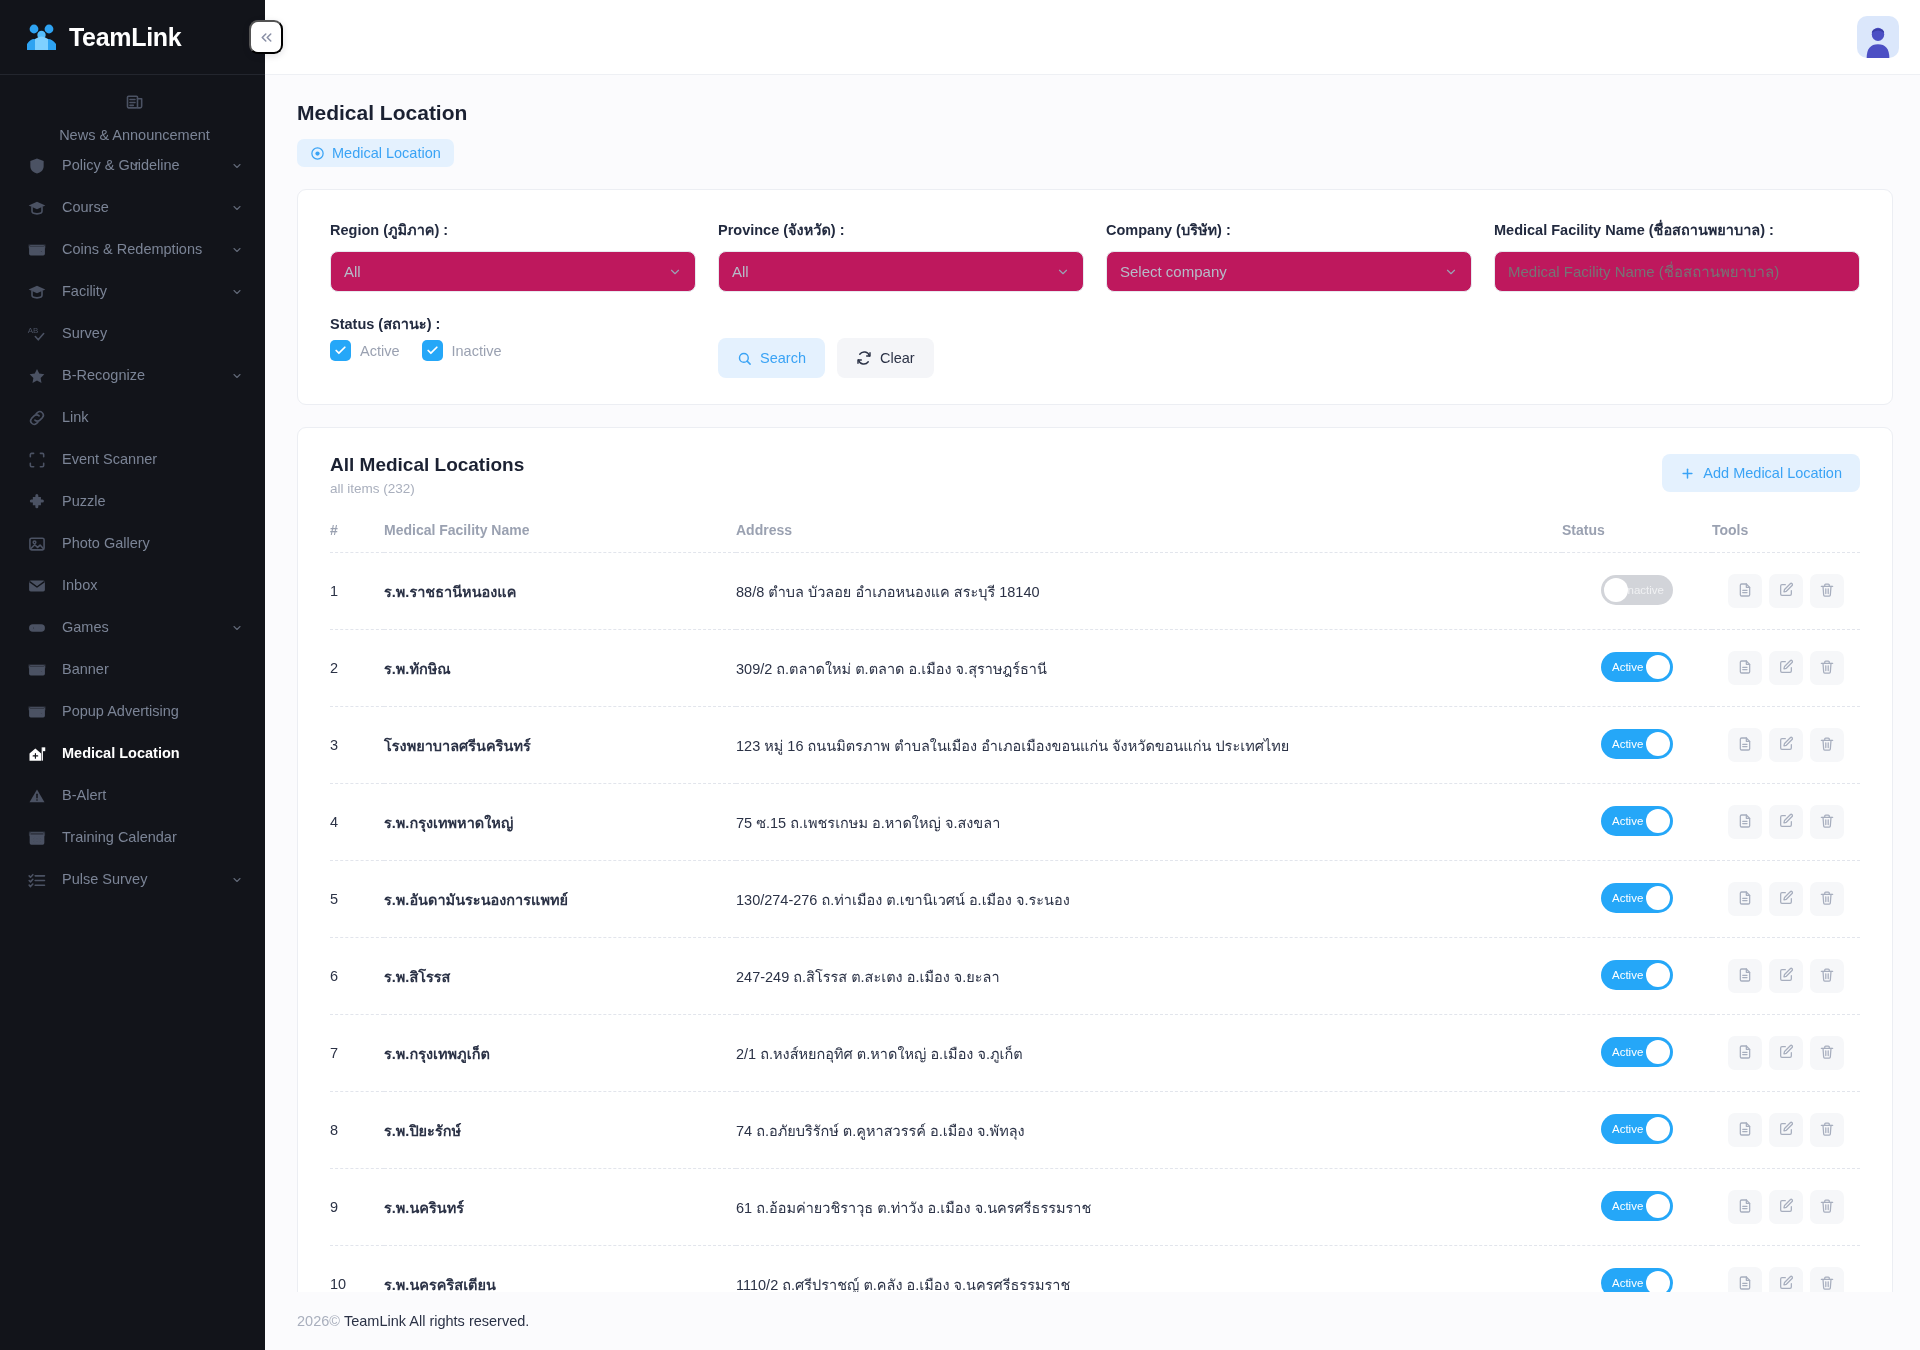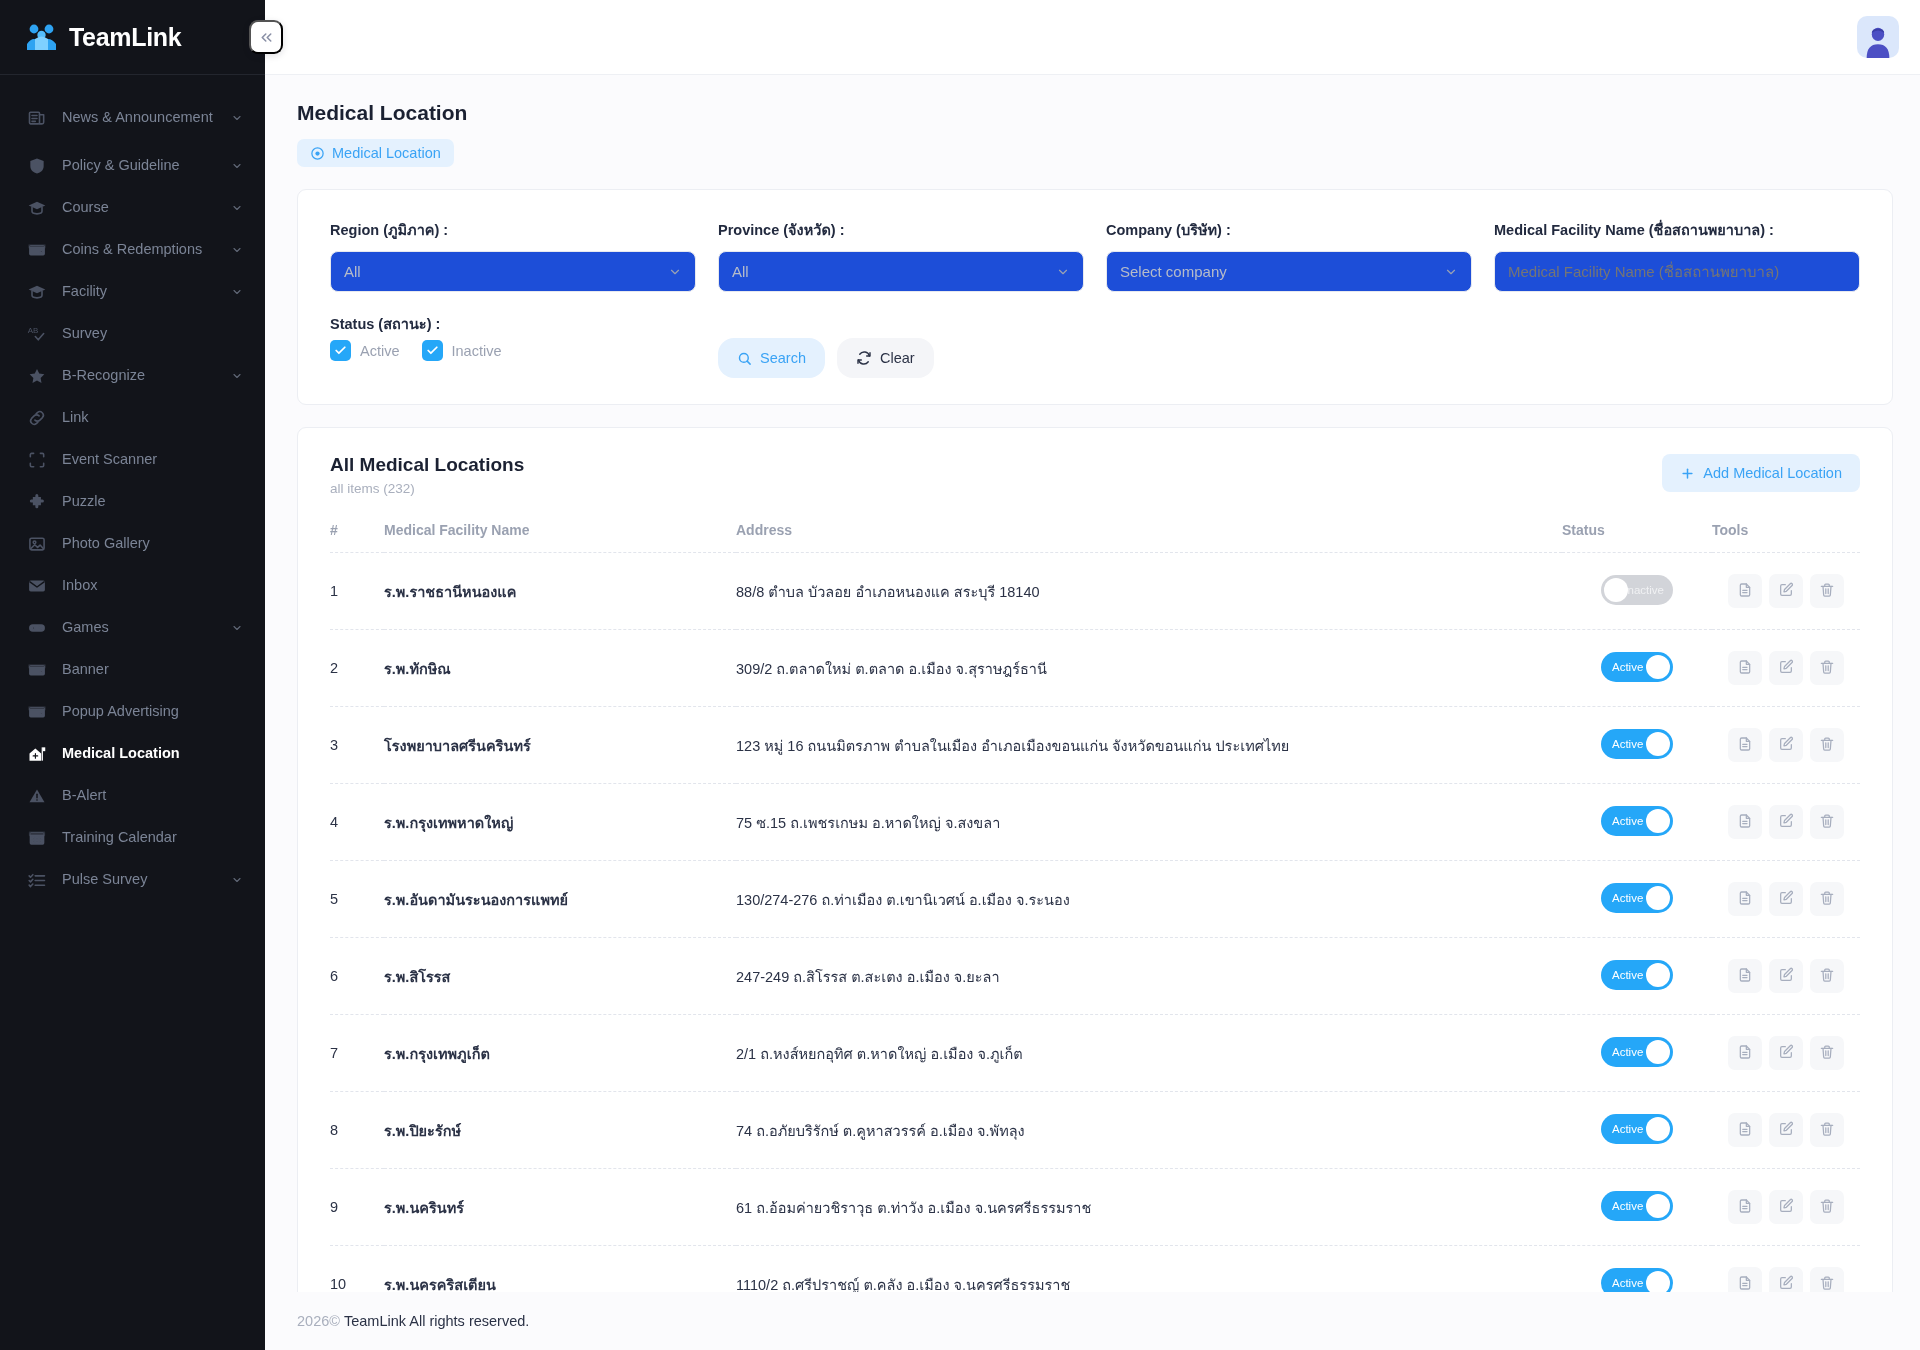--- a/index.html
+++ b/index.html
@@ -27,21 +27,21 @@
   .brand-name {
     color: #ffffff; font-size: 25px; font-weight: bold; letter-spacing: -0.3px;
   }
   .nav { padding-top: 16px; overflow: hidden; }
   .nav-item {
     display: flex; align-items: center;
     height: 42px; padding: 0 22px 0 26px; gap: 14px;
     color: #7b8496; font-size: 14.5px; cursor: pointer;
     position: relative;
   }
-  .nav-item.two-line { height: 54px; }
+  .nav-item.two-line { height: 54px; flex-direction: column; }
   .nav-item.active { color: #ffffff; font-weight: bold; }
   .nav-item .nav-ico {
     width: 22px; height: 22px; flex: none;
     display: flex; align-items: center; justify-content: center;
     color: #4b5263;
   }
   .nav-item.active .nav-ico { color: #ffffff; }
   .nav-item .nav-label { flex: 1; line-height: 1.18; }
   .nav-item .chev { width: 12px; height: 12px; flex: none; opacity: .75; }
 
@@ -86,40 +86,40 @@
   .filter-row { display: flex; gap: 22px; }
   .fld { display: flex; flex-direction: column; }
   .fld.w1 { width: 366px; }
   .fld.w2 { width: 366px; }
   .fld.w3 { width: 366px; }
   .fld.w4 { width: 366px; }
   .fld-label { font-size: 14.5px; font-weight: bold; color: #222a3f; margin-bottom: 10px; }
   .fld-ctrl {
     height: 41px; border: 1px solid #e7e9ef; border-radius: 8px;
     display: flex; align-items: center; padding: 0 13px;
-    font-size: 15px; color: #b6bcc9; background: #1d4ed8; cursor: pointer;
+    font-size: 15px; color: #b6bcc9; background: #be185d; cursor: pointer;
   }
   .fld-ctrl .v { flex: 1; }
   .fld-ctrl .caret { width: 14px; height: 14px; color: #9aa2b4; }
   .fld-ctrl.input { color: #c3c8d4; cursor: text; }
   .fld-ctrl.company { height: 41px; }
 
   .filter-row2 { display: flex; margin-top: 20px; align-items: flex-start; gap: 22px; }
   .status-block { width: 366px; }
   .status-label { font-size: 14.5px; font-weight: bold; color: #222a3f; margin-bottom: 5px; }
   .checks { display: flex; gap: 22px; align-items: center; }
   .chk { display: flex; align-items: center; gap: 9px; cursor: pointer; }
   .chk .box {
     width: 21px; height: 21px; border-radius: 5px; background: #25a7f8;
     display: flex; align-items: center; justify-content: center; color: #fff;
   }
   .chk .txt { font-size: 14.5px; color: #9aa1b1; }
   .btn-row { display: flex; gap: 12px; padding-top: 26px; }
   .btn {
-    height: 40px; border-radius: 16px; display: flex; align-items: center;
+    height: 40px; border-radius: 8px; display: flex; align-items: center;
     gap: 8px; padding: 0 19px; font-size: 14.5px; cursor: pointer; border: none;
     font-family: "Liberation Sans", sans-serif;
   }
   .btn.search { background: #e4f1fe; color: #3aa3f5; }
   .btn.clear { background: #f4f5f8; color: #2b3246; }
 
   
   .table-card { padding: 26px 32px 30px 32px; margin-bottom: 26px; }
   .tbl-head-row { display: flex; align-items: flex-start; justify-content: space-between; }
   .tbl-title { font-size: 19px; font-weight: bold; color: #1b2132; }

